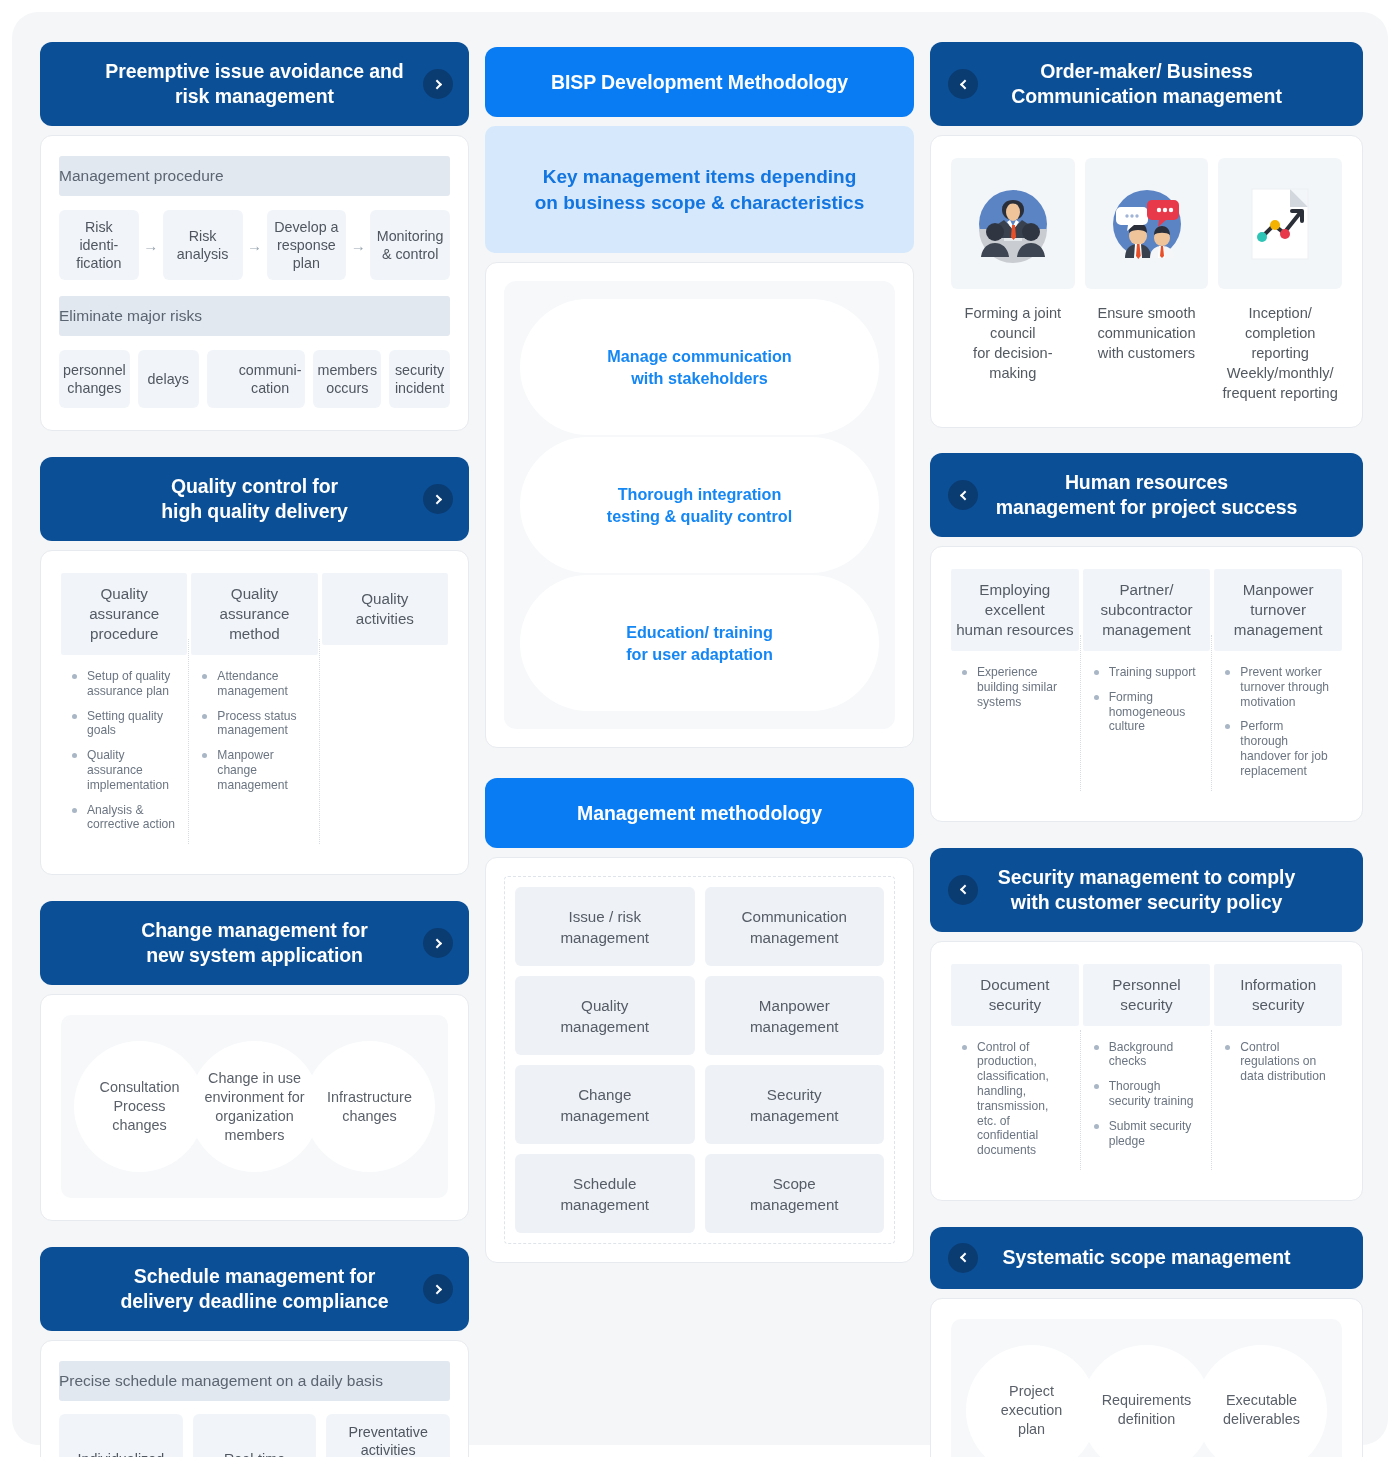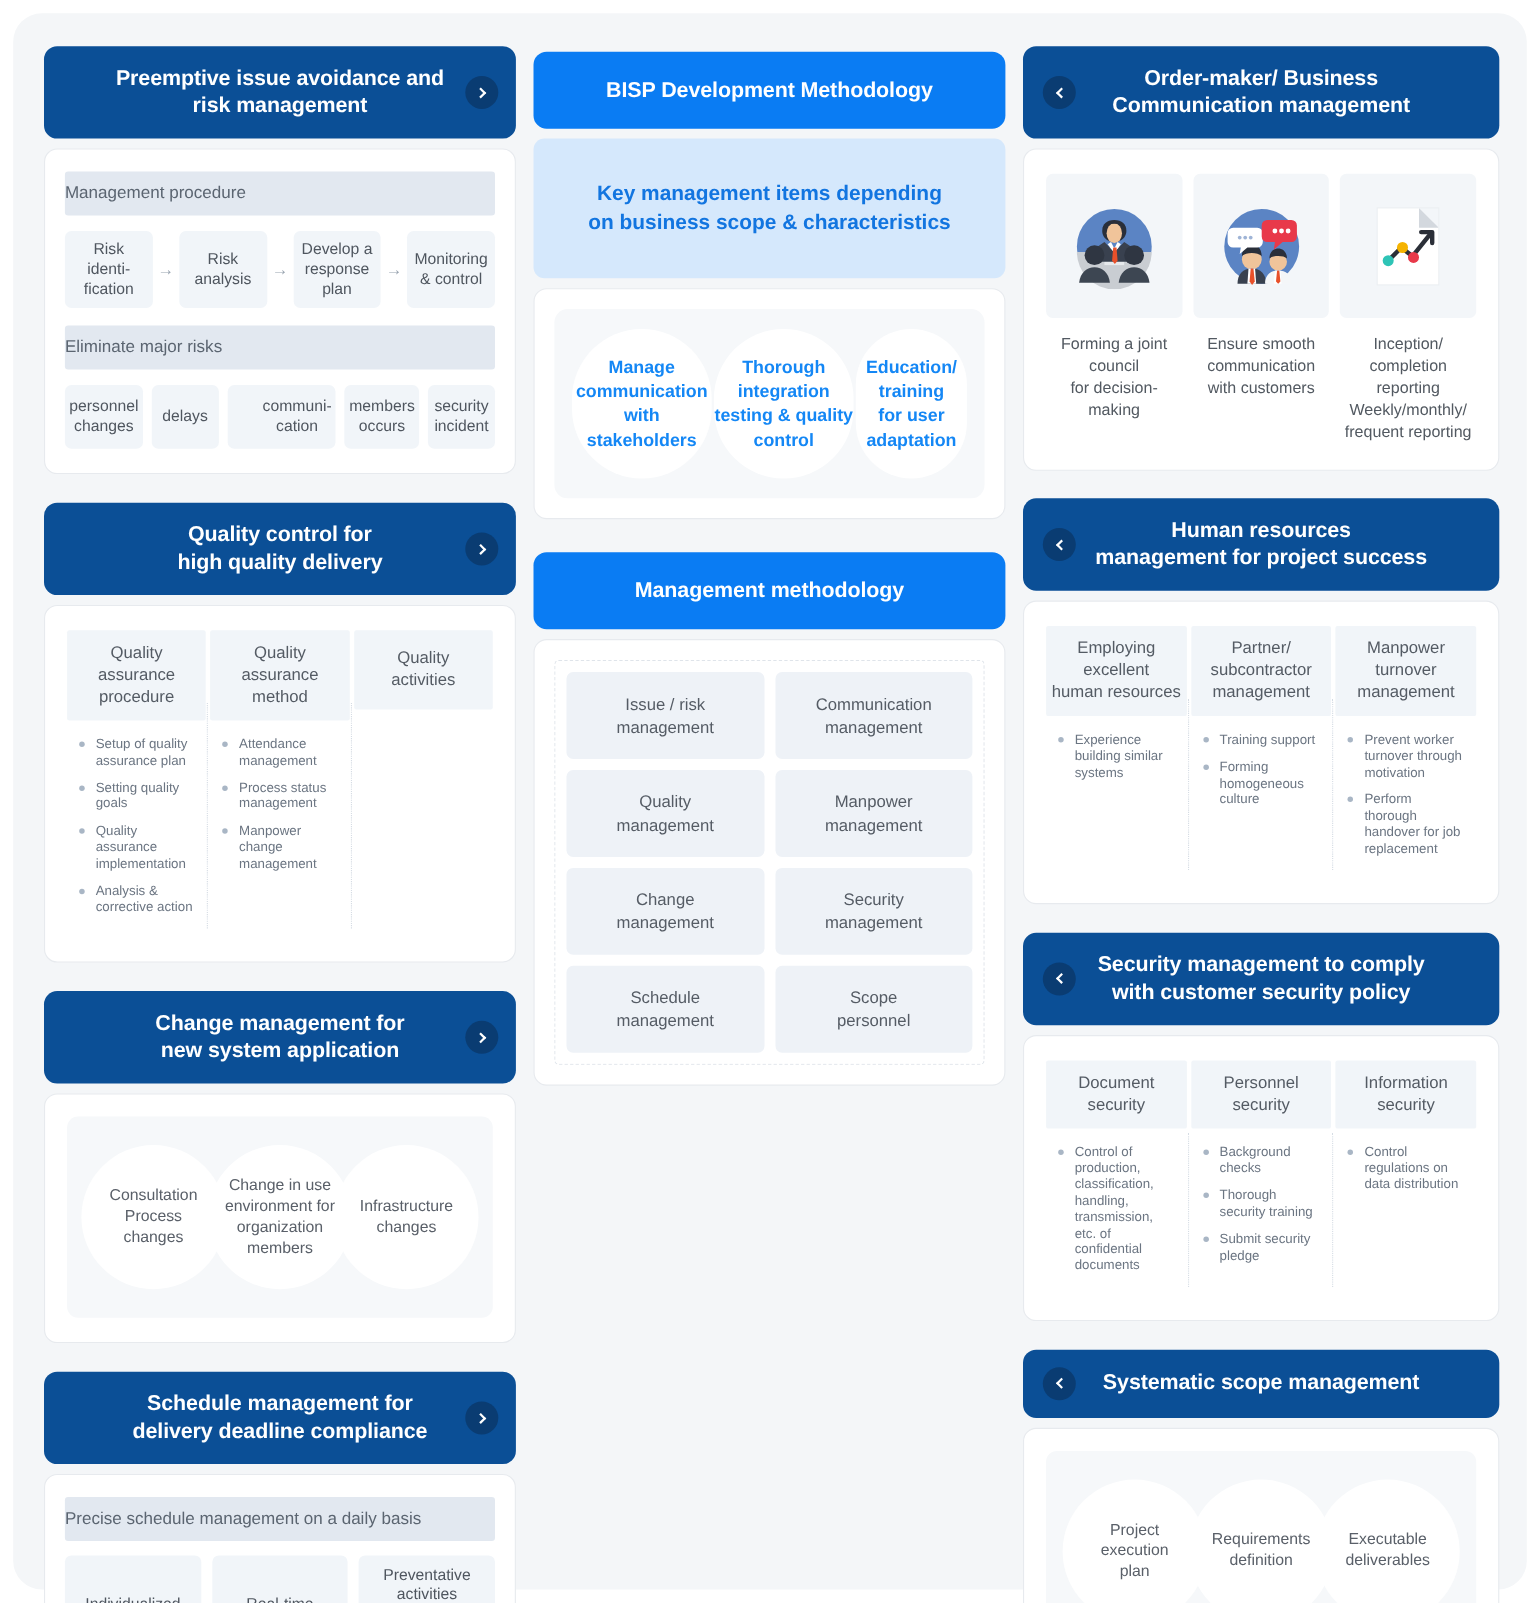--- a/index.html
+++ b/index.html
@@ -166,21 +166,21 @@
     min-height: 127px;
     display: flex; align-items: center; justify-content: center;
     text-align: center;
     color: #1275e0; font-weight: bold;
     font-size: 19px; line-height: 26px;
     white-space: pre-line;
   }
   .pill-wrap {
     background: #f6f8fa; border-radius: 12px;
     padding: 18px 16px;
-    display: flex; flex-direction: row; gap: 2px;
+    display: flex; flex-direction: column; gap: 2px;
   }
   .pill {
     background: #ffffff; border-radius: 70px;
     height: 136px;
     display: flex; align-items: center; justify-content: center;
     text-align: center;
     color: #1487f5; font-weight: bold;
     font-size: 16.2px; line-height: 22px;
     white-space: pre-line;
   }
@@ -370,21 +370,21 @@
 management</div>
         <div class="mm-cell">Manpower
 management</div>
         <div class="mm-cell">Change
 management</div>
         <div class="mm-cell">Security
 management</div>
         <div class="mm-cell">Schedule
 management</div>
         <div class="mm-cell">Scope
-personnel</div>
+management</div>
       </div>
     </div>
   </div>
 
   <div class="col">
 
     <div class="hdr navy">
       <span class="nav-btn left">
             <i class="chev l"></i>
           </span>

